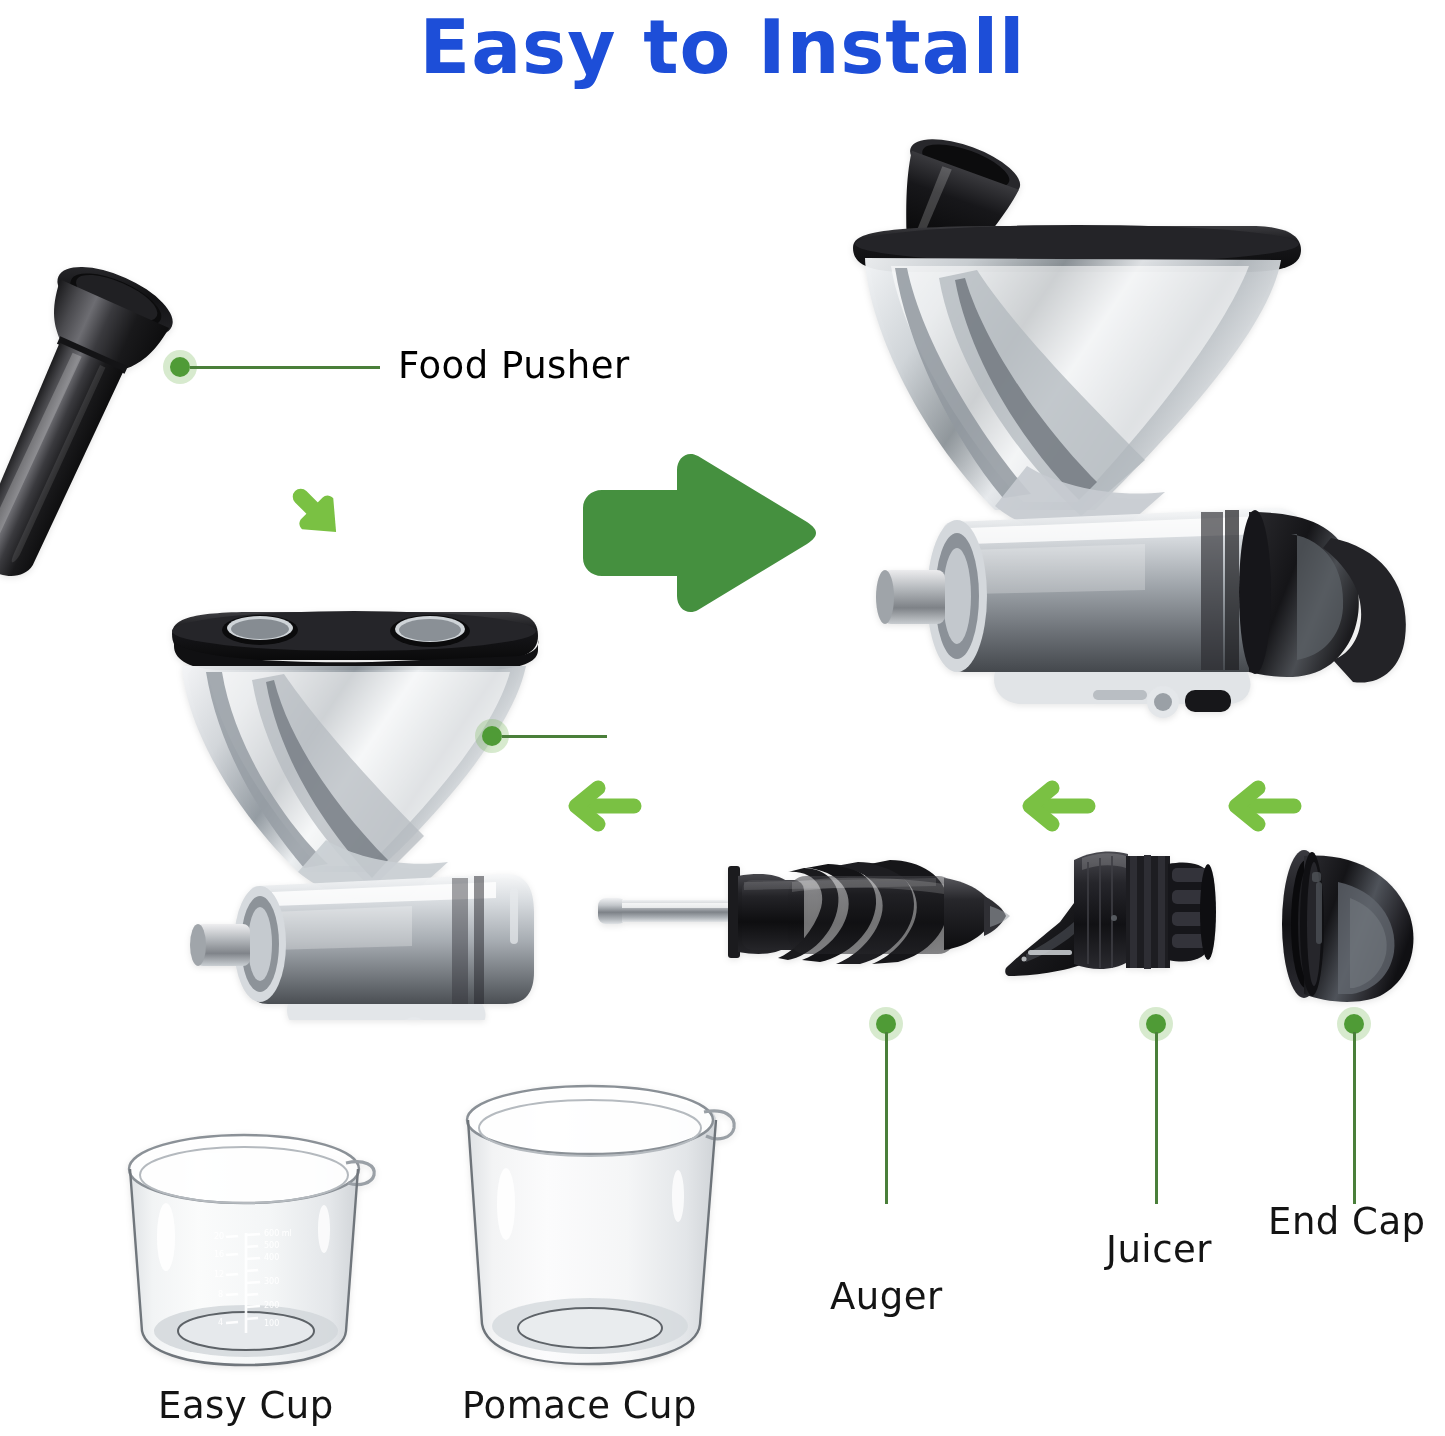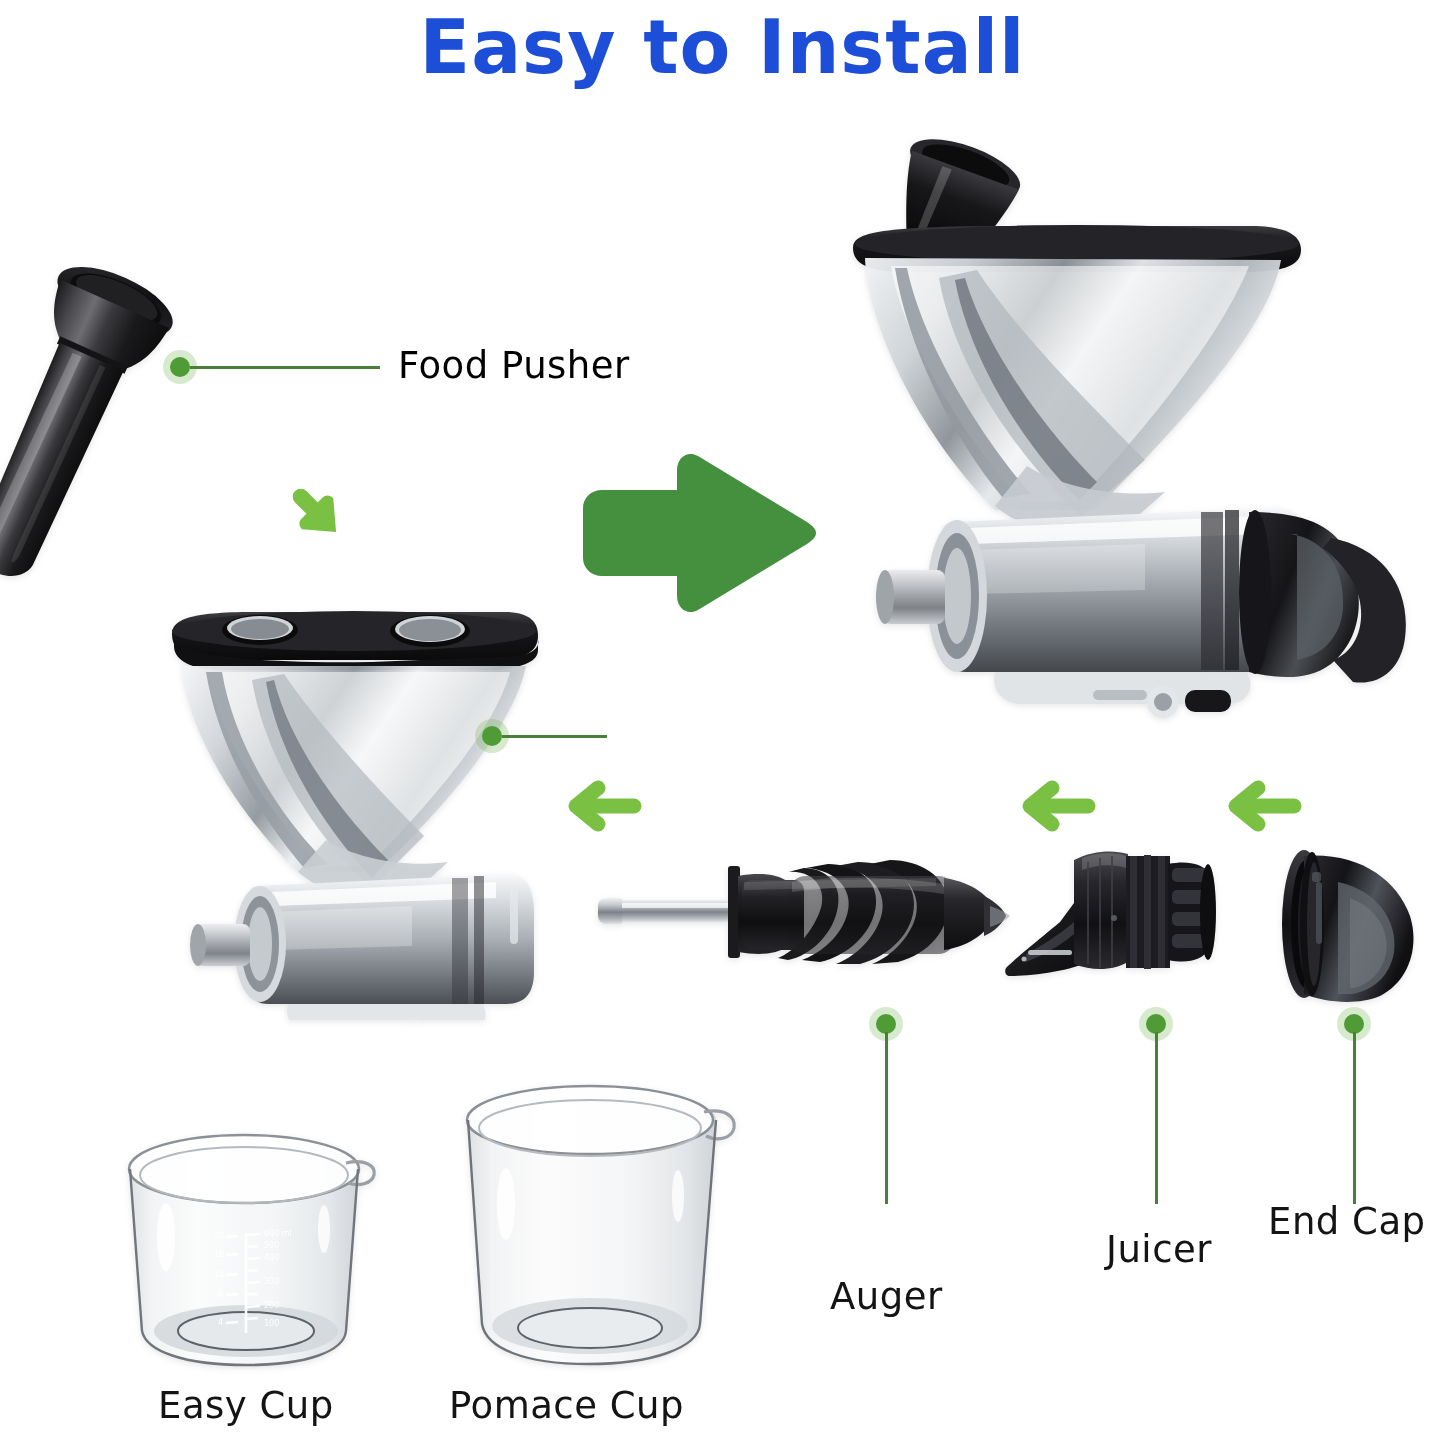--- a/index.html
+++ b/index.html
@@ -551,15 +551,15 @@
       <path d="M26 40 L40 244 C44 268 82 284 146 284 C210 284 256 268 258 244 L274 40" fill="none" stroke="#6e747a" stroke-width="2.4"></path>
 
       <ellipse cx="148" cy="246" rx="98" ry="28" fill="#d4d9dd" opacity="0.8"></ellipse>
       <ellipse cx="148" cy="248" rx="72" ry="20" fill="#e9ecee"></ellipse>
       <ellipse cx="148" cy="248" rx="72" ry="20" fill="none" stroke="#5e6368" stroke-width="2"></ellipse>
 
       <ellipse cx="64" cy="124" rx="9" ry="36" fill="#ffffff" opacity="0.9"></ellipse>
       <ellipse cx="236" cy="116" rx="6" ry="26" fill="#ffffff" opacity="0.8"></ellipse>
     </svg>
   </div>
-  <div class="abs part-label" style="left:449px; top:1384px;">Pomace Cup</div>
+  <div class="abs part-label" style="left:462px; top:1384px;">Pomace Cup</div>
 
 </div>
 
 </body></html>

